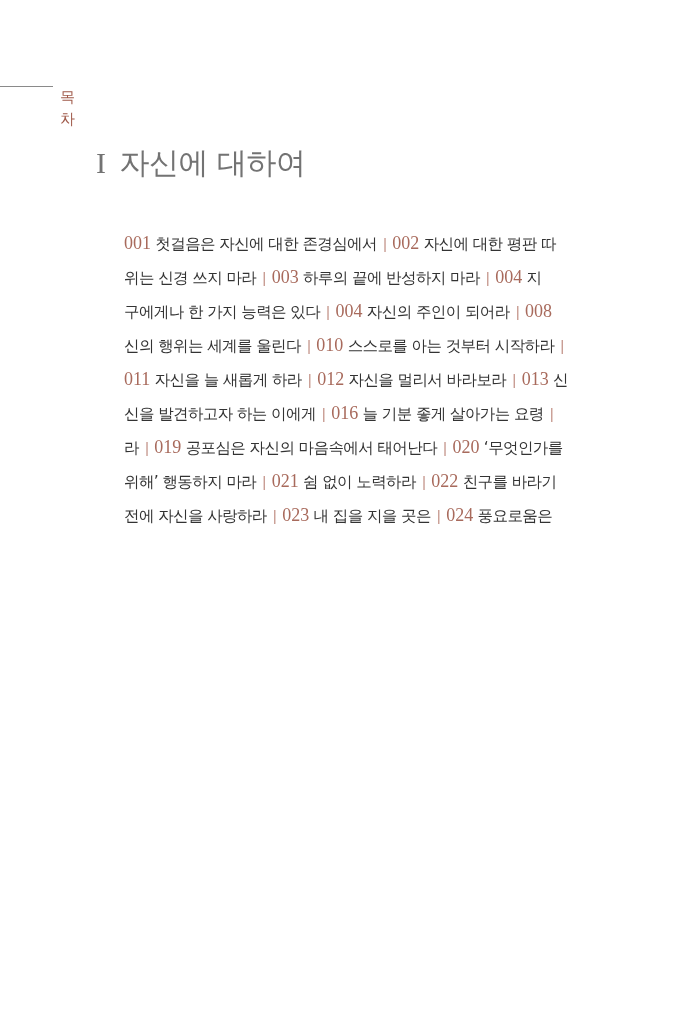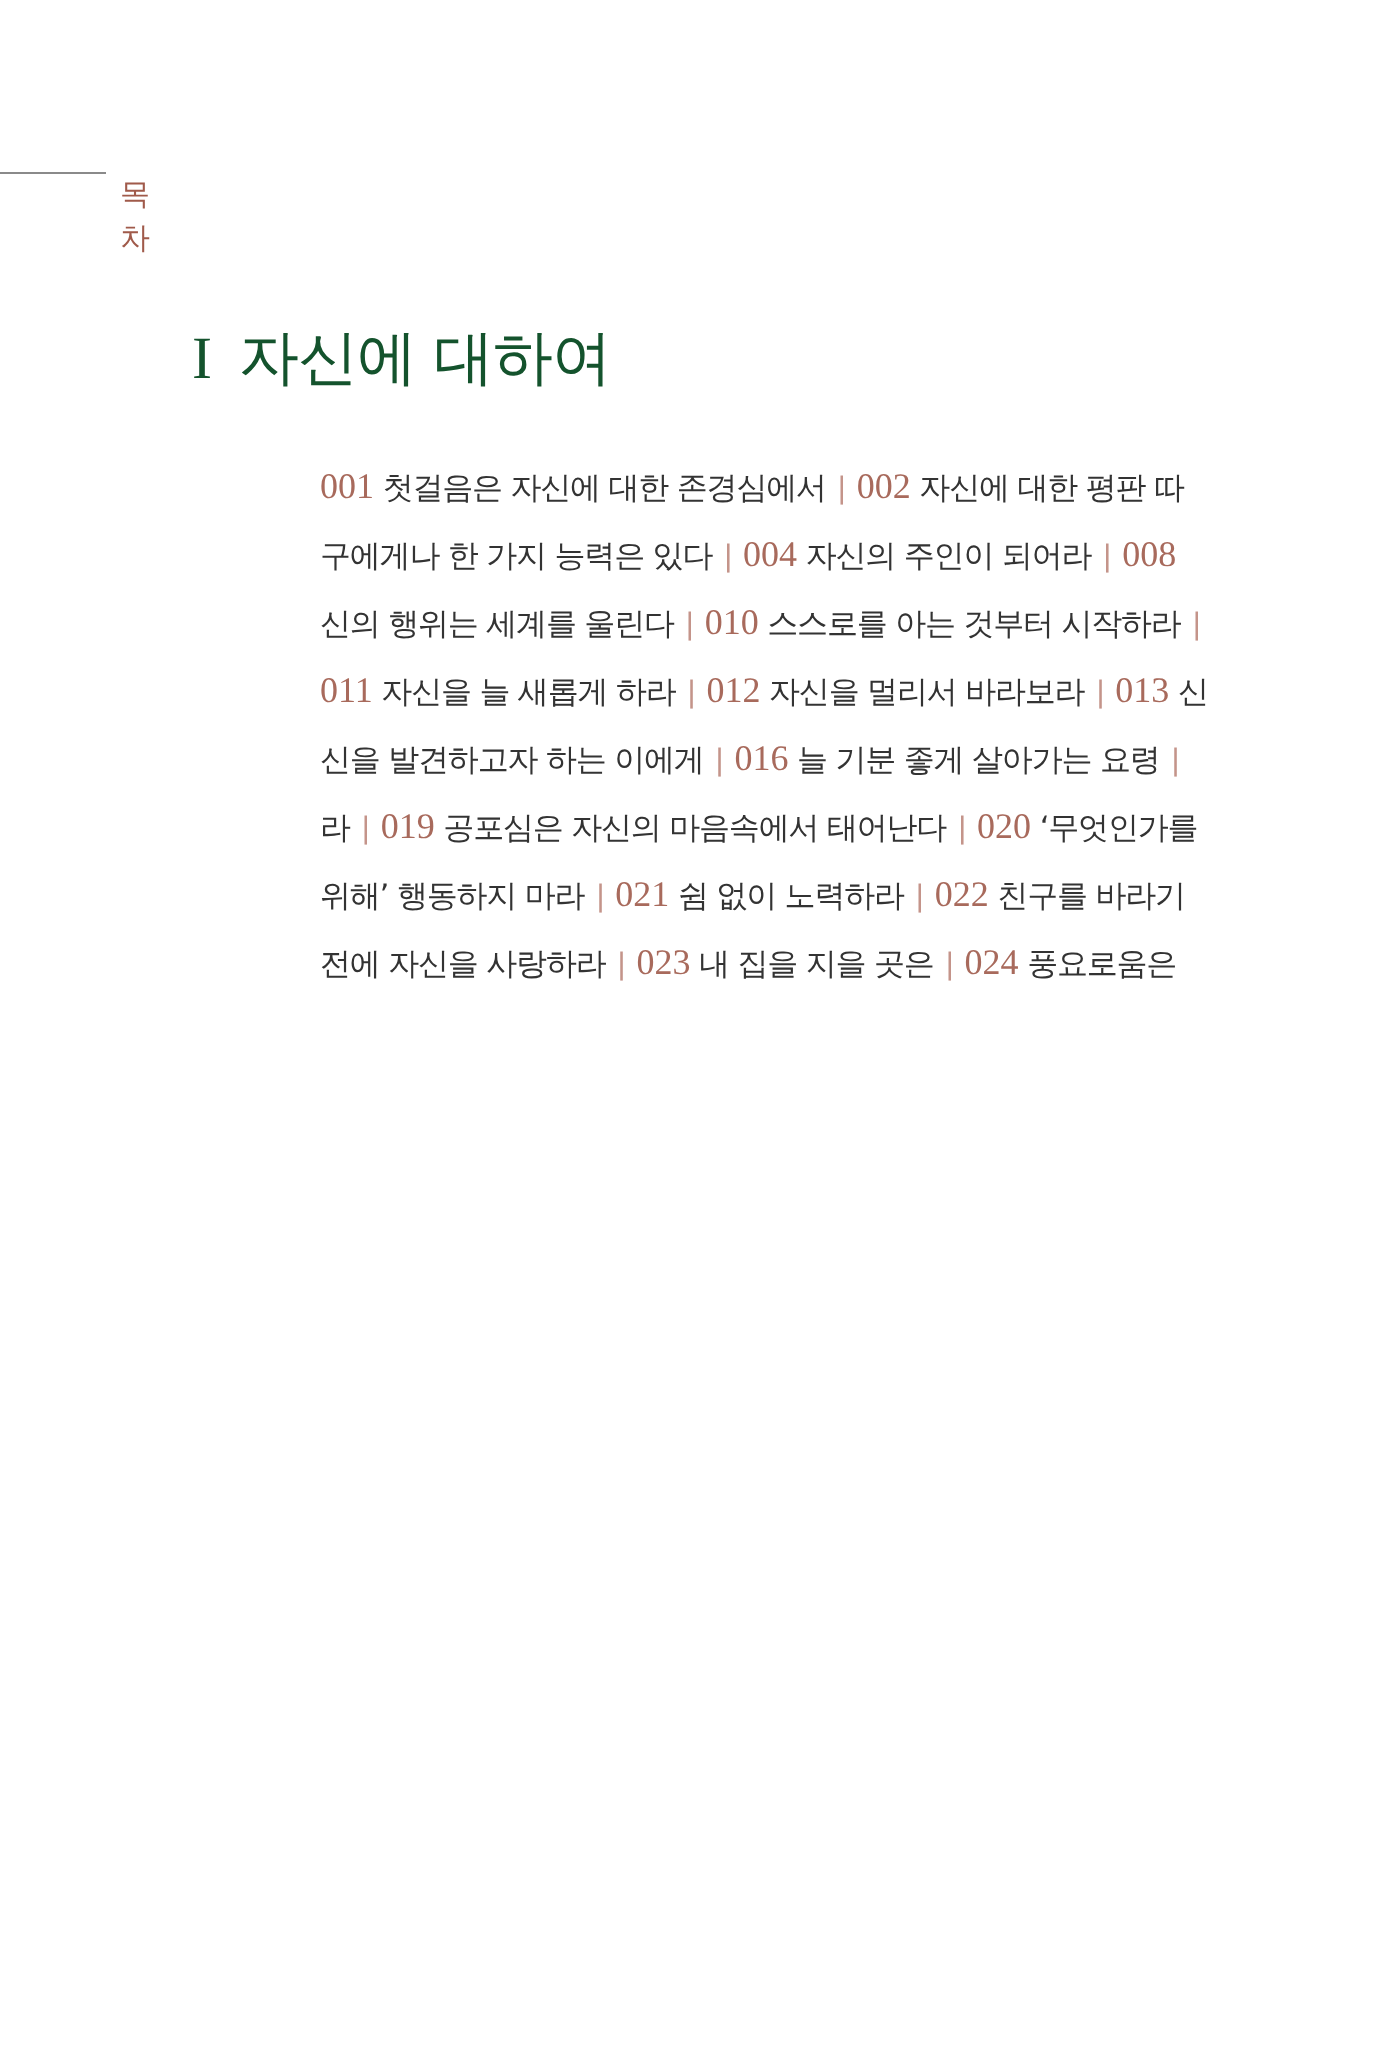--- a/index.html
+++ b/index.html
@@ -30,22 +30,22 @@
       color: #a05a4a;
       font-size: 15px;
       line-height: 22px;
     }
     .toc-label span {
       display: block;
     }
     .chapter-title {
       position: absolute;
       left: 96px;
-      top: 160px;
-      color: #14532d;
+      top: 143px;
+      color: #737373;
       font-size: 30px;
       line-height: 40px;
       white-space: nowrap;
       letter-spacing: -0.5px;
     }
     .chapter-title .numeral {
       font-family: "Liberation Serif", "DejaVu Serif", serif;
       margin-right: 14px;
     }
     .entries {
@@ -56,21 +56,20 @@
       font-size: 15.5px;
       line-height: 34px;
       color: #333333;
       letter-spacing: -0.6px;
       text-align: justify;
     }
     .entry-line {
       display: block;
       white-space: nowrap;
       height: 34px;
-      margin-left: 36px;
     }
     .num {
       color: #a86a5c;
       font-family: "Liberation Serif", "DejaVu Serif", serif;
       font-size: 18px;
       letter-spacing: 0;
     }
     .sep {
       color: #c4948a;
       margin: 0 6px;
@@ -86,20 +85,21 @@
   <span>목</span>
   <span>차</span>
 </div>
 
 <div class="chapter-title">
   <span class="numeral">I</span><span>자신에 대하여</span>
 </div>
 
 <div class="entries" id="entries">
     <span class="entry-line"><span class="num">001</span><span class="txt"> 첫걸음은 자신에 대한 존경심에서</span><span class="sep">|</span><span class="num">002</span><span class="txt"> 자신에 대한 평판 따</span></span>
+    <span class="entry-line"><span class="txt">위는 신경 쓰지 마라</span><span class="sep">|</span><span class="num">003</span><span class="txt"> 하루의 끝에 반성하지 마라</span><span class="sep">|</span><span class="num">004</span><span class="txt"> 지</span></span>
     <span class="entry-line"><span class="txt">구에게나 한 가지 능력은 있다</span><span class="sep">|</span><span class="num">004</span><span class="txt"> 자신의 주인이 되어라</span><span class="sep">|</span><span class="num">008</span></span>
     <span class="entry-line"><span class="txt">신의 행위는 세계를 울린다</span><span class="sep">|</span><span class="num">010</span><span class="txt"> 스스로를 아는 것부터 시작하라</span><span class="sep">|</span></span>
     <span class="entry-line"><span class="num">011</span><span class="txt"> 자신을 늘 새롭게 하라</span><span class="sep">|</span><span class="num">012</span><span class="txt"> 자신을 멀리서 바라보라</span><span class="sep">|</span><span class="num">013</span><span class="txt"> 신</span></span>
     <span class="entry-line"><span class="txt">신을 발견하고자 하는 이에게</span><span class="sep">|</span><span class="num">016</span><span class="txt"> 늘 기분 좋게 살아가는 요령</span><span class="sep">|</span></span>
     <span class="entry-line"><span class="txt">라</span><span class="sep">|</span><span class="num">019</span><span class="txt"> 공포심은 자신의 마음속에서 태어난다</span><span class="sep">|</span><span class="num">020</span><span class="txt"> ‘무엇인가를</span></span>
     <span class="entry-line"><span class="txt">위해’ 행동하지 마라</span><span class="sep">|</span><span class="num">021</span><span class="txt"> 쉼 없이 노력하라</span><span class="sep">|</span><span class="num">022</span><span class="txt"> 친구를 바라기</span></span>
     <span class="entry-line"><span class="txt">전에 자신을 사랑하라</span><span class="sep">|</span><span class="num">023</span><span class="txt"> 내 집을 지을 곳은</span><span class="sep">|</span><span class="num">024</span><span class="txt"> 풍요로움은</span></span>
   </div>
 
 </body></html>

